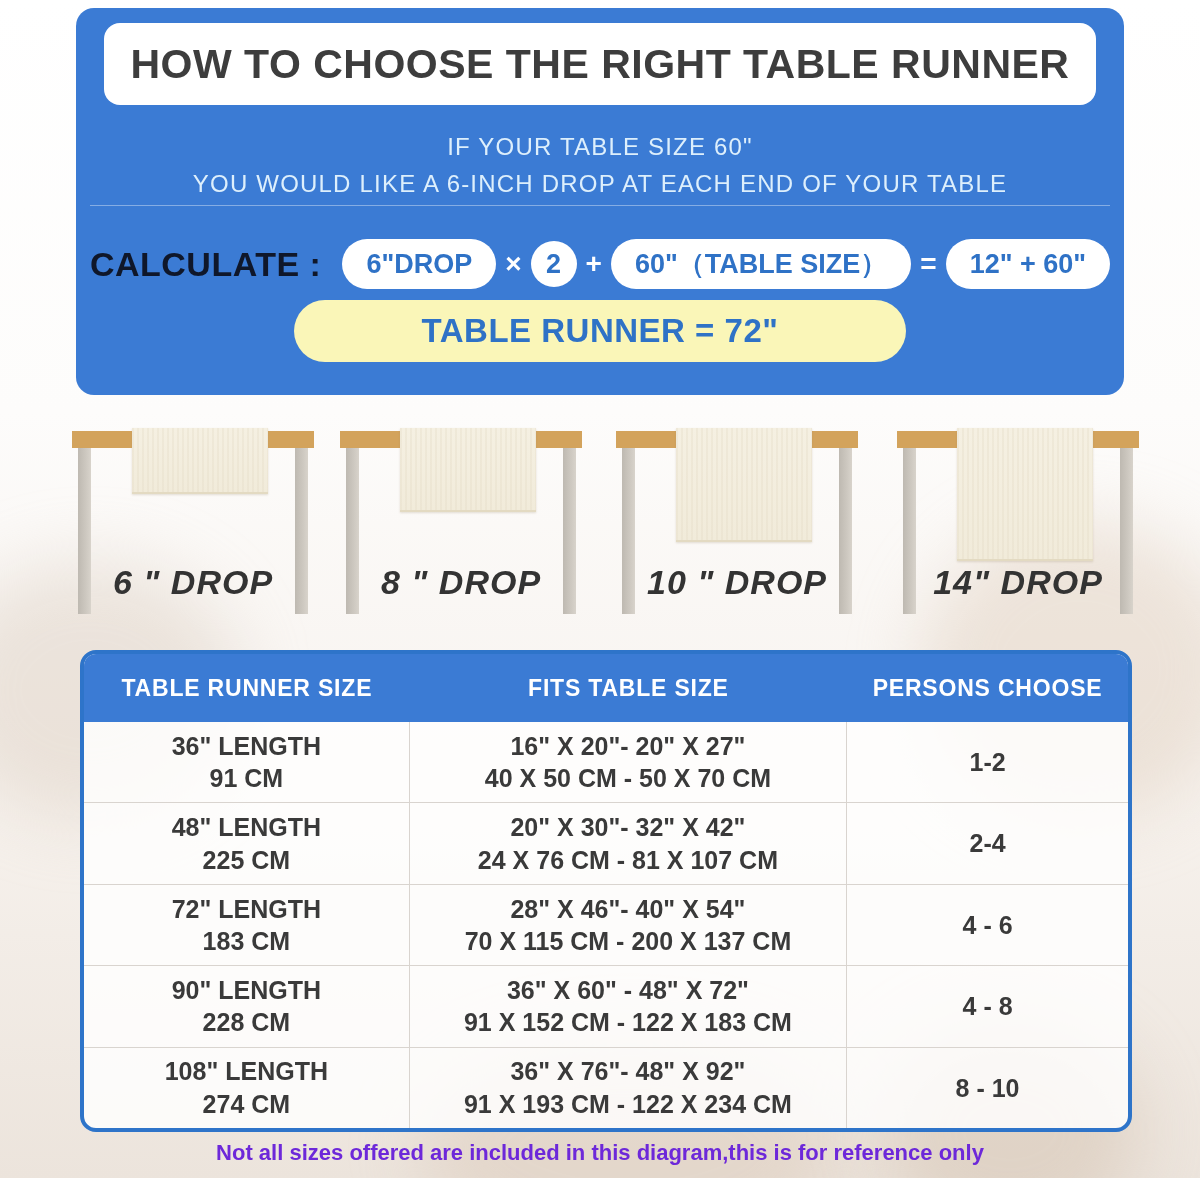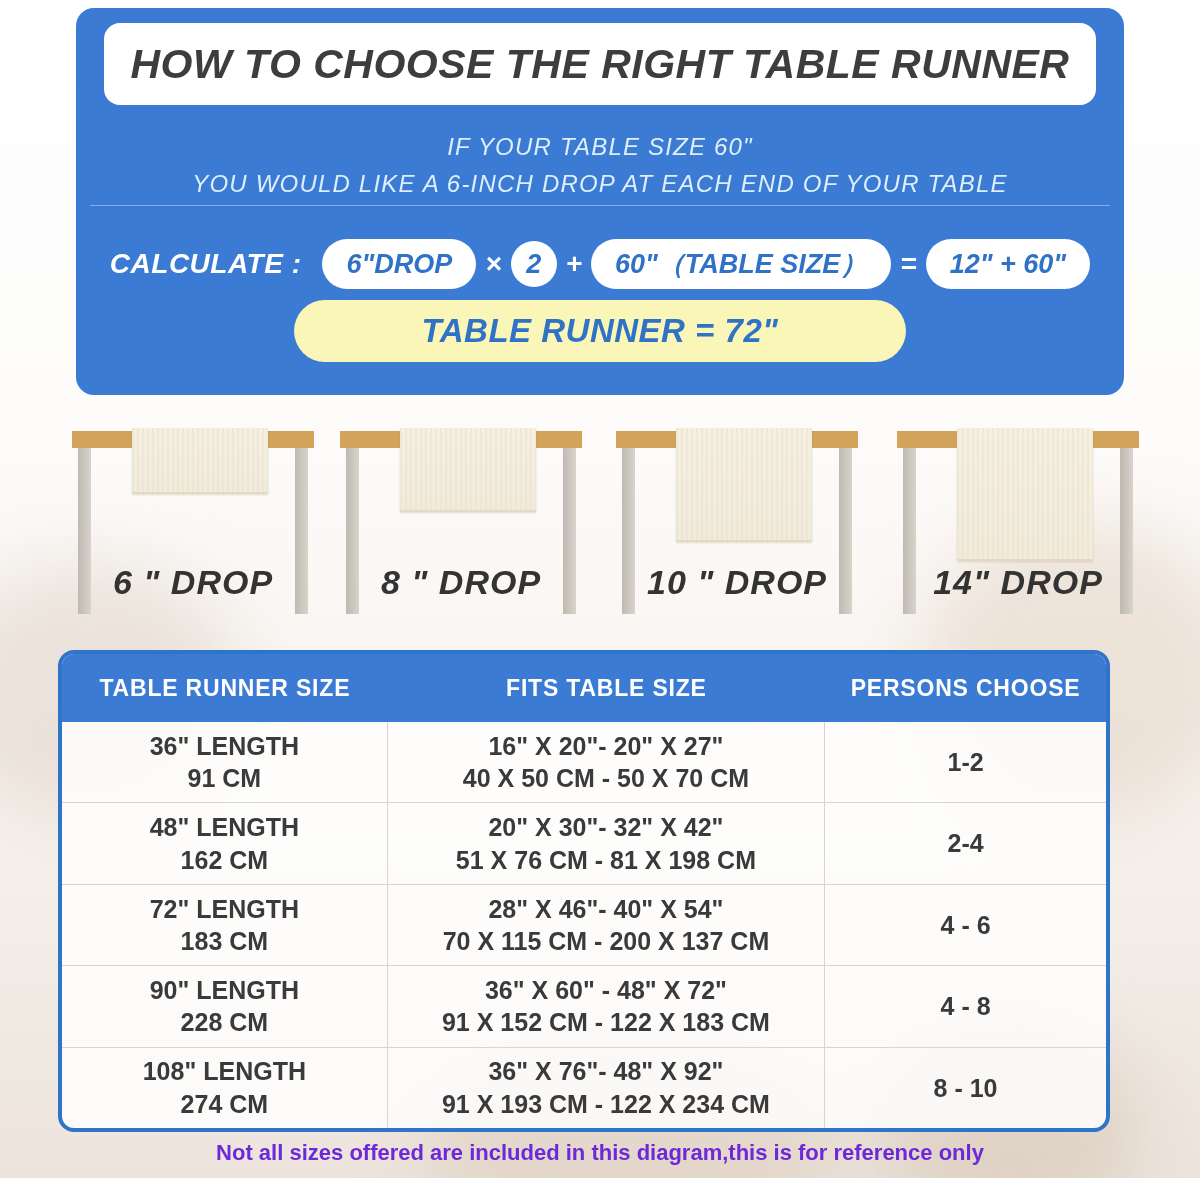--- a/index.html
+++ b/index.html
@@ -12,21 +12,21 @@
   }
   .bg-blob { position:absolute; border-radius:50%; filter:blur(34px); z-index:0; }
   .blob1 { left:-60px; top:560px; width:300px; height:260px; background:rgba(216,200,184,0.40); }
   .blob2 { right:-40px; top:520px; width:320px; height:300px; background:rgba(222,204,186,0.45); }
   .blob3 { left:420px; top:1040px; width:420px; height:220px; background:rgba(214,196,178,0.40); }
   .blob4 { right:60px; top:1020px; width:260px; height:220px; background:rgba(205,185,166,0.40); }
 
   
   .banner {
     position:absolute; left:76px; top:8px; width:1048px; height:387px;
-    background:#3b7bd4; border-radius:18px; z-index:2;font-style:italic;
+    background:#3b7bd4; border-radius:18px; z-index:2;
   }
   .title-box {
     position:absolute; left:28px; top:15px; width:992px; height:82px;
     background:#ffffff; border-radius:16px;
     display:flex; align-items:center; justify-content:center;
   }
   .title-box h1 {
     font-size:41px; font-weight:800; color:#3d3d3d; letter-spacing:0.5px;
     white-space:nowrap;
   }
@@ -34,21 +34,21 @@
     font-size:24px; font-weight:500; letter-spacing:1.2px; }
   .sub1 { top:125px; }
   .sub2 { top:162px; }
   .banner-divider { position:absolute; left:14px; right:14px; top:197px; height:1px;
     background:rgba(255,255,255,0.38); }
 
   .formula-row {
     position:absolute; left:0; top:230px; width:100%; height:52px;
     display:flex; align-items:center; justify-content:center; gap:9px;
   }
-  .calc-label { color:#ffffff; font-size:28px; font-weight:800; letter-spacing:0.5px; margin-right:12px; }
+  .calc-label { color:#0f172a; font-size:34px; font-weight:800; letter-spacing:0.5px; margin-right:12px; }
   .pill {
     background:#ffffff; color:#2f72c6; font-weight:800; font-size:27px;
     height:50px; line-height:50px; padding:0 24px; border-radius:26px; white-space:nowrap;
   }
   .op { color:#ffffff; font-size:28px; font-weight:800; }
   .circle {
     background:#ffffff; color:#2f72c6; width:46px; height:46px; border-radius:50%;
     font-weight:800; font-size:27px; display:flex; align-items:center; justify-content:center;
   }
   .result-pill {
@@ -78,21 +78,21 @@
   .fig2 .runner { height:84px; }
   .fig3 .runner { height:114px; }
   .fig4 .runner { height:133px; }
   .drop-label {
     position:absolute; left:0; width:100%; top:138px; text-align:center;
     font-size:34px; font-weight:800; font-style:italic; color:#333333; letter-spacing:1px;
   }
 
   
   .size-table {
-    position:absolute; left:58px; top:650px; width:1052px; height:482px;
+    position:absolute; left:80px; top:650px; width:1052px; height:482px;
     border:4px solid #2e74c9; border-radius:16px; overflow:hidden;
     background:rgba(255,255,255,0.82); z-index:2;
     display:flex; flex-direction:column;
   }
   .st-header {
     flex:0 0 68px; background:#3b7bd4;
     display:grid; grid-template-columns:31.2% 41.9% 26.9%;
     align-items:center;
   }
   .st-header div { text-align:center; color:#ffffff; font-size:23px; font-weight:800; letter-spacing:0.8px; }
@@ -190,25 +190,25 @@
           <span class="ln">16" X 20"- 20" X 27"</span>
           <span class="ln">40 X 50 CM - 50 X 70 CM</span>
         </div>
       <div class="st-cell c3">
           <span class="ln">1-2</span>
         </div>
     </div>
     <div class="st-row">
       <div class="st-cell c1">
           <span class="ln">48" LENGTH</span>
-          <span class="ln">162 CM</span>
+          <span class="ln">225 CM</span>
         </div>
       <div class="st-cell c2">
           <span class="ln">20" X 30"- 32" X 42"</span>
-          <span class="ln">51 X 76 CM - 81 X 198 CM</span>
+          <span class="ln">24 X 76 CM - 81 X 107 CM</span>
         </div>
       <div class="st-cell c3">
           <span class="ln">2-4</span>
         </div>
     </div>
     <div class="st-row">
       <div class="st-cell c1">
           <span class="ln">72" LENGTH</span>
           <span class="ln">183 CM</span>
         </div>

